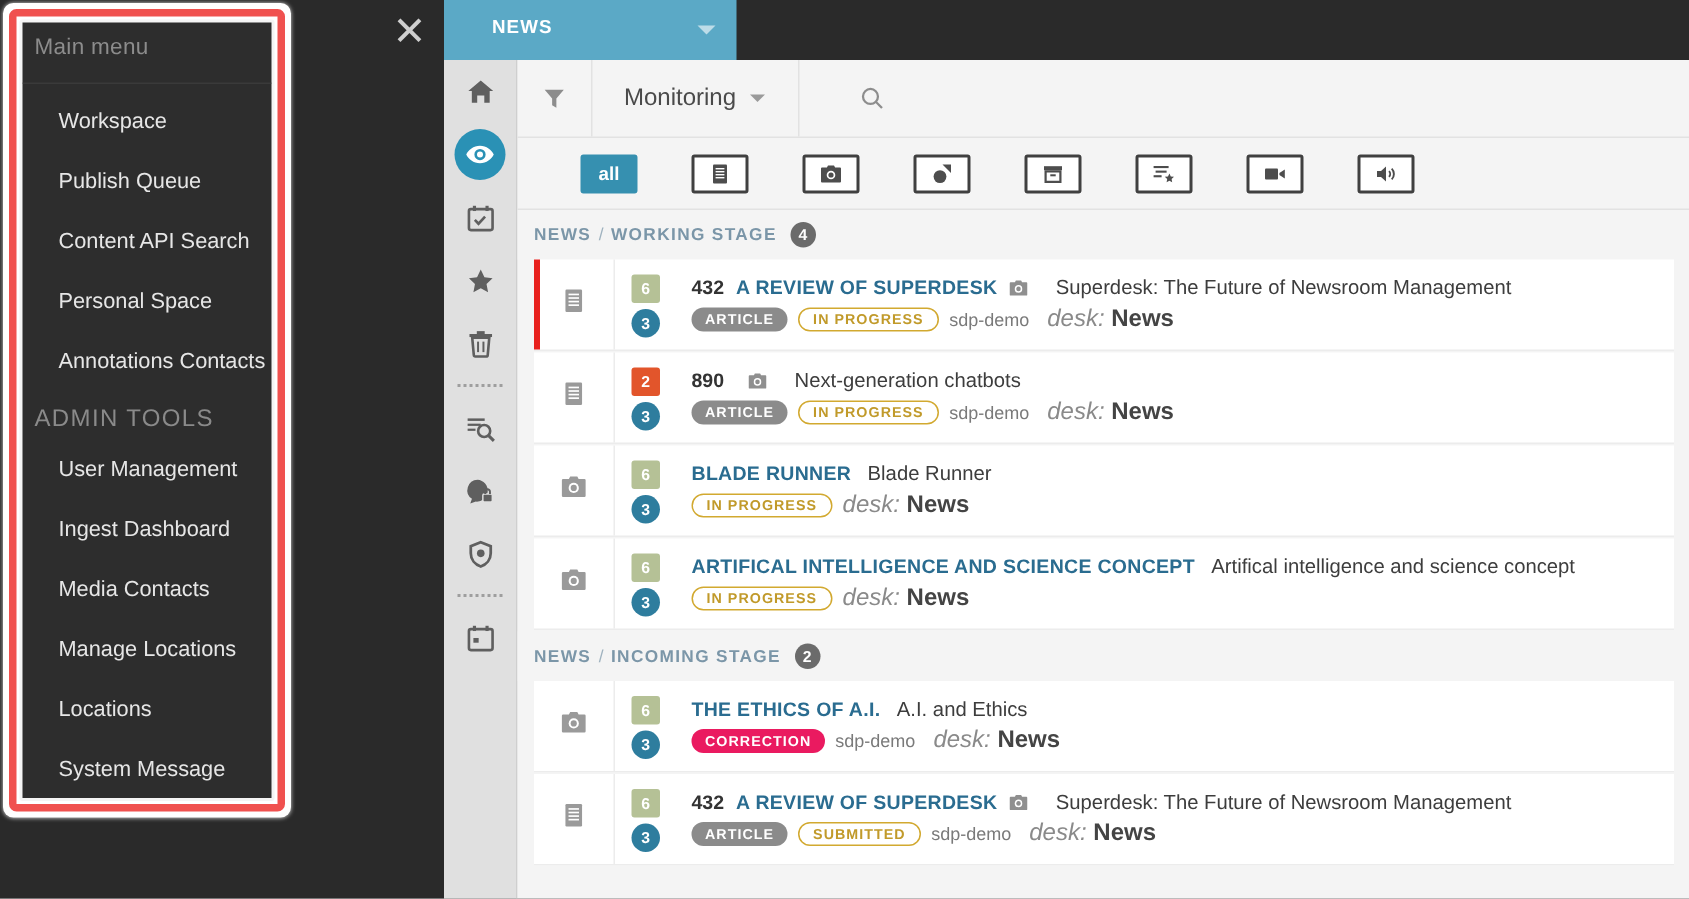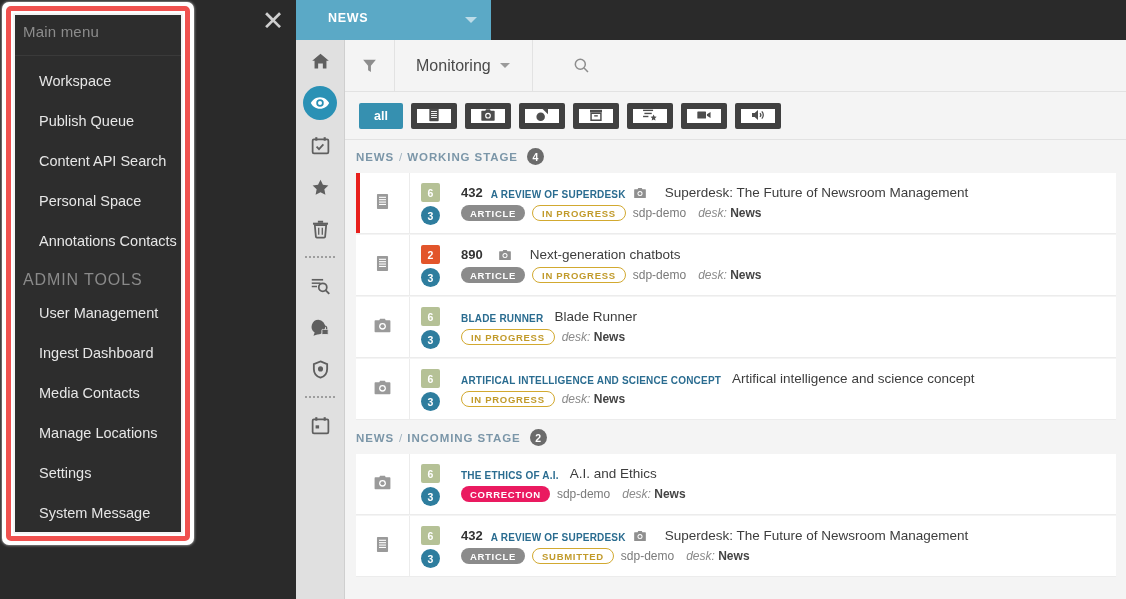--- a/index.html
+++ b/index.html
@@ -68,23 +68,23 @@
   .tb-title span{font-size:16px;color:#4a4a4a;}
   .tb-title .caret{margin-left:9px;width:0;height:0;border-left:5px solid transparent;
      border-right:5px solid transparent;border-top:5px solid #9a9a9a;}
   .tb-search{position:absolute;left:none;height:51px;display:flex;align-items:center;
      padding:0 20px;cursor:pointer;}
 
   
   .chiprow{position:absolute;left:49px;top:92px;width:781px;height:48px;background:#f4f4f4;
      border-bottom:1px solid #e2e2e2;box-sizing:border-box;display:flex;align-items:center;
      padding-left:14px;}
-  .chip{height:26px;min-width:38px;margin-right:8px;border:6px solid #404040;background:#ffffff;
-     border-radius:2px;display:flex;align-items:flex-end;justify-content:center;cursor:pointer;
-     padding:0 9px;box-sizing:border-box;}
+  .chip{height:26px;min-width:38px;margin-right:8px;border:2px solid #404040;background:#ffffff;
+     border-radius:2px;display:flex;align-items:center;justify-content:center;cursor:pointer;
+     padding:0 9px;box-sizing:border-box;margin-left:28px;}
   .chip.sel{background:#3690b0;border-color:#3690b0;color:#fff;font-size:12.5px;font-weight:bold;
      min-width:38px;}
   .chip svg{display:block;}
 
   
   .listwrap{position:absolute;left:49px;top:140px;width:781px;height:459px;
      background:#f4f4f4;overflow:hidden;}
   .stage-head{height:33px;display:flex;align-items:center;padding-left:11px;
      background:#f4f4f4;}
   .stage-head .sh-txt{font-size:11.5px;color:#7b96a8;letter-spacing:.9px;font-weight:bold;}
@@ -102,31 +102,31 @@
   .it-badges{width:41px;display:flex;flex-direction:column;align-items:center;
      justify-content:center;padding-top:2px;}
   .bsq{width:19px;height:19px;border-radius:2px;display:flex;align-items:center;
      justify-content:center;font-size:10.5px;color:#ffffff;font-weight:bold;}
   .bcir{width:19px;height:19px;border-radius:50%;background:#2e7d9e;margin-top:4px;
      display:flex;align-items:center;justify-content:center;font-size:10.5px;color:#fff;
      font-weight:bold;}
   .it-body{flex:1;display:flex;flex-direction:column;justify-content:center;padding-left:10px;}
   .it-line1{display:flex;align-items:flex-end;white-space:nowrap;margin-bottom:5px;}
   .it-num{font-size:13px;font-weight:bold;color:#333;margin-right:8px;}
-  .it-slug{font-size:10px;font-weight:bold;color:#2a6c90;letter-spacing:.2px;}
+  .it-slug{font-size:13px;font-weight:bold;color:#2a6c90;letter-spacing:.2px;}
   .it-headline{font-size:13.5px;color:#3d3d3d;margin-left:11px;}
   .it-cam{margin:0 7px;display:flex;align-items:center;}
   .it-line2{display:flex;align-items:center;white-space:nowrap;}
   .pill{height:16px;border-radius:8px;display:flex;align-items:center;padding:0 9px;
      font-size:9.5px;font-weight:bold;letter-spacing:.7px;margin-right:7px;box-sizing:border-box;}
   .pill-article{background:#8b8b8b;color:#ffffff;}
   .pill-correction{background:#ea1a60;color:#ffffff;}
   .pill-state{background:transparent;border:1px solid #d2a930;color:#c19a2a;}
   .it-user{font-size:12px;color:#7a7a7a;margin-right:12px;}
-  .it-desk{font-size:12px;color:#8a8a8a;font-style:italic;}
+  .it-desk{font-size:16px;color:#8a8a8a;font-style:italic;}
   .it-desk b{font-style:normal;color:#444;font-weight:bold;}
 </style>
 </head>
 <body>
 
 <div id="app">
 
   <div class="dark-backdrop"></div>
   <div class="topdark"></div>
   <div class="close-x">✕</div>
@@ -142,21 +142,21 @@
         <div class="menu-item">Workspace</div>
         <div class="menu-item">Publish Queue</div>
         <div class="menu-item">Content API Search</div>
         <div class="menu-item">Personal Space</div>
         <div class="menu-item">Annotations Contacts</div>
         <div class="menu-group">ADMIN TOOLS</div>
         <div class="menu-item">User Management</div>
         <div class="menu-item">Ingest Dashboard</div>
         <div class="menu-item">Media Contacts</div>
         <div class="menu-item">Manage Locations</div>
-        <div class="menu-item">Settings</div>
+        <div class="menu-item">Locations</div>
         <div class="menu-item">System Message</div>
       </div>
   </div>
 
   <div class="workspace">
 
     <div class="tabbar">
       <div class="tab-active">
         <div class="tab-label">NEWS</div>
         <div class="tab-caret"></div>

